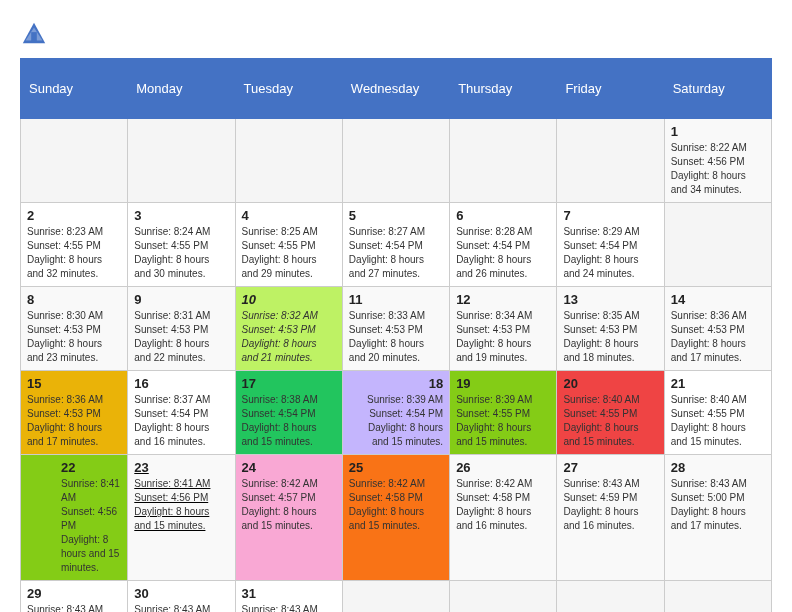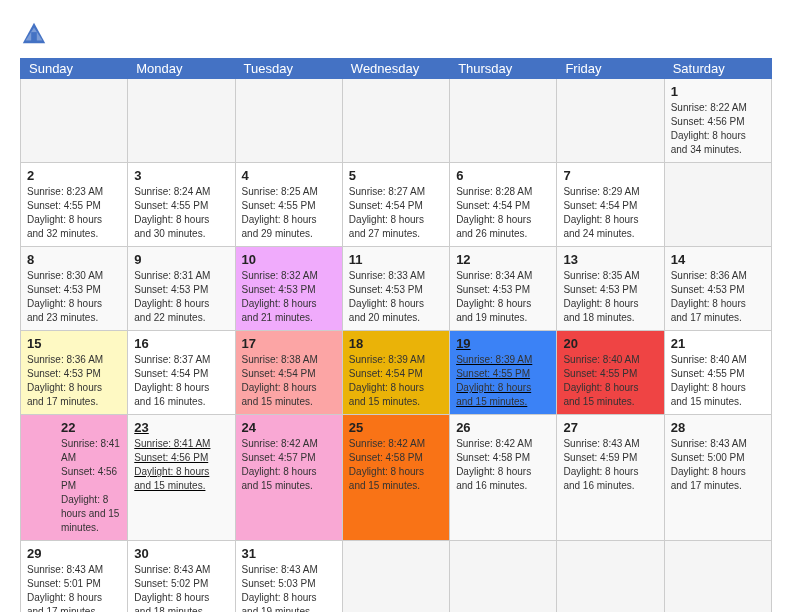--- a/index.html
+++ b/index.html
@@ -49,21 +49,21 @@
     }
     .calendar-table {
       width: 100%;
       border-collapse: collapse;
       font-size: 10.5px;
     }
     .calendar-table th {
       background-color: #4472c4;
       color: #fff;
       text-align: left;
-      padding: 2px 8px;
+      padding: 22px 8px;
       font-size: 13px;
       font-weight: normal;
       border: 1px solid #4472c4;
     }
     .calendar-table td {
       border: 1px solid #ccc;
       vertical-align: top;
       padding: 5px 6px;
       width: 107px;
       min-height: 70px;
@@ -165,21 +165,21 @@
       </tr>
       <tr>
         <td style="background: rgb(249, 249, 249);">
           <span class="day-number">8</span>
         <div class="day-info">Sunrise: 8:30 AM<br>Sunset: 4:53 PM<br>Daylight: 8 hours and 23 minutes.</div>
         </td>
         <td style="background: rgb(249, 249, 249);">
           <span class="day-number">9</span>
         <div class="day-info">Sunrise: 8:31 AM<br>Sunset: 4:53 PM<br>Daylight: 8 hours and 22 minutes.</div>
         </td>
-        <td style="background: #f0abfc;">
+        <td style="background: #bef264; font-style: italic;">
           <span class="day-number">10</span>
         <div class="day-info">Sunrise: 8:32 AM<br>Sunset: 4:53 PM<br>Daylight: 8 hours and 21 minutes.</div>
         </td>
         <td style="background: rgb(249, 249, 249); margin-top: 28px;">
           <span class="day-number">11</span>
         <div class="day-info">Sunrise: 8:33 AM<br>Sunset: 4:53 PM<br>Daylight: 8 hours and 20 minutes.</div>
         </td>
         <td style="background: rgb(249, 249, 249);">
           <span class="day-number">12</span>
         <div class="day-info">Sunrise: 8:34 AM<br>Sunset: 4:53 PM<br>Daylight: 8 hours and 19 minutes.</div>
@@ -187,51 +187,51 @@
         <td style="background: rgb(249, 249, 249);">
           <span class="day-number">13</span>
         <div class="day-info">Sunrise: 8:35 AM<br>Sunset: 4:53 PM<br>Daylight: 8 hours and 18 minutes.</div>
         </td>
         <td style="background: rgb(249, 249, 249);">
           <span class="day-number">14</span>
         <div class="day-info">Sunrise: 8:36 AM<br>Sunset: 4:53 PM<br>Daylight: 8 hours and 17 minutes.</div>
         </td>
       </tr>
       <tr>
-        <td style="background: #fef9c3;">
+        <td style="background: #eab308;">
           <span class="day-number">15</span>
         <div class="day-info">Sunrise: 8:36 AM<br>Sunset: 4:53 PM<br>Daylight: 8 hours and 17 minutes.</div>
         </td>
         <td style="background: rgb(255, 255, 255);">
           <span class="day-number">16</span>
         <div class="day-info">Sunrise: 8:37 AM<br>Sunset: 4:54 PM<br>Daylight: 8 hours and 16 minutes.</div>
         </td>
-        <td style="background: #fca5a5; margin-left: 36px;">
+        <td style="background: #22c55e; margin-left: 36px;">
           <span class="day-number">17</span>
         <div class="day-info">Sunrise: 8:38 AM<br>Sunset: 4:54 PM<br>Daylight: 8 hours and 15 minutes.</div>
         </td>
-        <td style="background: #eab308;">
+        <td style="background: #c4b5fd; text-align: right;">
           <span class="day-number">18</span>
         <div class="day-info">Sunrise: 8:39 AM<br>Sunset: 4:54 PM<br>Daylight: 8 hours and 15 minutes.</div>
         </td>
-        <td style="background: #3b82f6; text-decoration: underline;">
+        <td style="background: #84cc16;">
           <span class="day-number">19</span>
         <div class="day-info">Sunrise: 8:39 AM<br>Sunset: 4:55 PM<br>Daylight: 8 hours and 15 minutes.</div>
         </td>
         <td style="background: #ef4444;">
           <span class="day-number">20</span>
         <div class="day-info">Sunrise: 8:40 AM<br>Sunset: 4:55 PM<br>Daylight: 8 hours and 15 minutes.</div>
         </td>
         <td style="background: rgb(255, 255, 255);">
           <span class="day-number">21</span>
         <div class="day-info">Sunrise: 8:40 AM<br>Sunset: 4:55 PM<br>Daylight: 8 hours and 15 minutes.</div>
         </td>
       </tr>
       <tr>
-        <td style="background: #f9a8d4; padding-left: 40px;">
+        <td style="background: #84cc16; padding-left: 40px;">
           <span class="day-number">22</span>
         <div class="day-info">Sunrise: 8:41 AM<br>Sunset: 4:56 PM<br>Daylight: 8 hours and 15 minutes.</div>
         </td>
         <td style="background: rgb(249, 249, 249); text-decoration: underline;">
           <span class="day-number">23</span>
         <div class="day-info">Sunrise: 8:41 AM<br>Sunset: 4:56 PM<br>Daylight: 8 hours and 15 minutes.</div>
         </td>
         <td style="background: #f9a8d4;">
           <span class="day-number">24</span>
         <div class="day-info">Sunrise: 8:42 AM<br>Sunset: 4:57 PM<br>Daylight: 8 hours and 15 minutes.</div>

